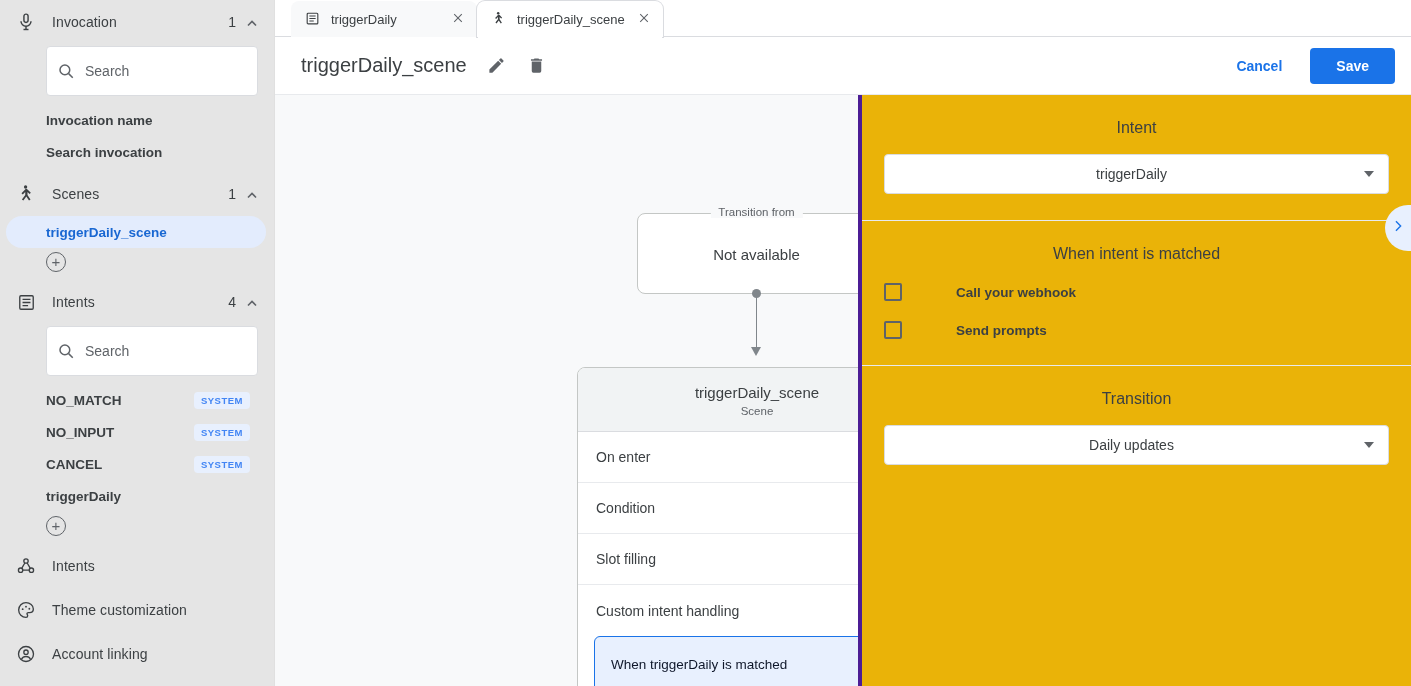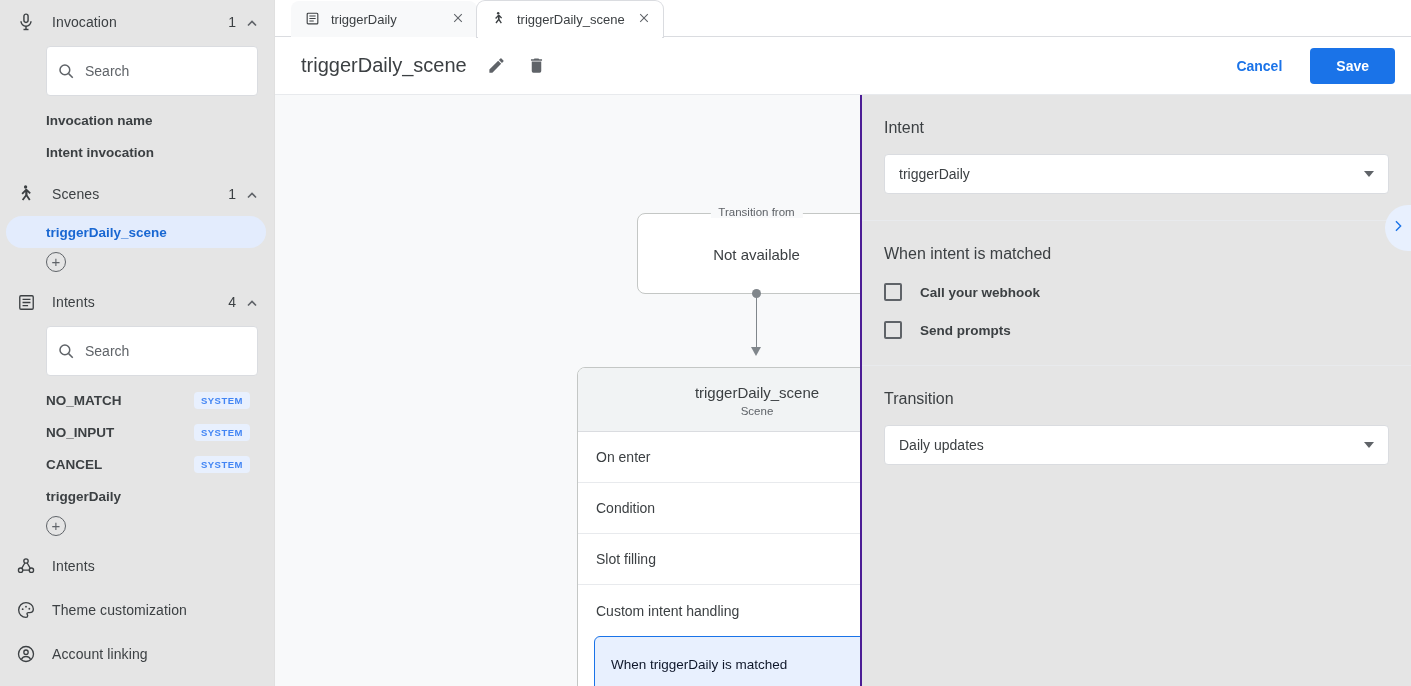--- a/index.html
+++ b/index.html
@@ -125,21 +125,21 @@
     background: #1a73e8; color: #fff; font-size: 14px; font-weight: bold;
     padding: 10px 26px; border-radius: 4px; cursor: pointer; border: 0;
     margin-left: 14px; font-family: "Liberation Sans", sans-serif;
   }
 
   .body-split { flex: 1 1 auto; display: flex; min-height: 0; position: relative; }
 
   
   .canvas {
     flex: 1 1 auto; background: #f8f9fa; position: relative; overflow: hidden;
-    border-right: 2px solid #4c1d95;
+    border-right: 4px solid #4c1d95;
   }
 
   .fieldset {
     position: absolute; background: #ffffff;
     border: 1px solid #c4c7c5; border-radius: 8px;
   }
   .fs-legend {
     position: absolute; top: -8px; left: 50%; transform: translateX(-50%);
     background: #f8f9fa; padding: 0 8px;
     font-size: 11.5px; color: #5f6368; white-space: nowrap;
@@ -177,38 +177,38 @@
   .sc-block .sc-row { border-bottom: 0; }
   .handler-chip {
     margin: 0 16px 14px 16px; height: 56px;
     background: #e8f0fe; border: 1px solid #1a73e8; border-radius: 6px;
     display: flex; align-items: center; padding: 16px 16px;
     font-size: 13.5px; color: #0f172a; cursor: pointer;
   }
 
   
   .rpanel {
-    width: 549px; flex: 0 0 549px; background: #e5e5e5;
-    position: relative; overflow: hidden;
+    width: 549px; flex: 0 0 549px; background: #eab308;
+    position: relative; overflow: hidden; text-align: center;
   }
   .rsection { padding: 24px 22px 26px 22px; border-bottom: 1px solid #e8eaed; }
   .rsection.nob { border-bottom: 0; }
   .r-title { font-size: 16px; color: #3c4043; }
   .r-desc { font-size: 12.5px; color: #5f6368; line-height: 1.55; margin-top: 10px; }
   .select {
     margin-top: 17px; height: 40px; border: 1px solid #dadce0; border-radius: 4px;
     display: flex; align-items: center; padding: 0 14px; cursor: pointer;
     background: #fff;
   }
   .select .sv { flex: 1 1 auto; font-size: 14px; color: #3c4043; }
   .caret {
     width: 0; height: 0; border-left: 5px solid transparent;
     border-right: 5px solid transparent; border-top: 6px solid #5f6368;
   }
-  .checkrow { display: flex; align-items: center; margin-top: 20px; cursor: pointer; }
+  .checkrow { display: flex; align-items: center; margin-top: 20px; cursor: pointer; gap: 36px; }
   .checkbox {
     width: 18px; height: 18px; border: 2px solid #5f6368; border-radius: 2px;
     flex: 0 0 18px;
   }
   .checkrow .cl {
     margin-left: 18px; font-size: 13.5px; font-weight: bold; color: #3c4043;
   }
   .collapse-btn {
     position: absolute; right: 0; top: 110px;
     width: 26px; height: 46px; background: #e8f0fe;
@@ -250,21 +250,21 @@
             <path d="M15.5 15.5 21 21"></path>
         </svg>
         <input type="text" placeholder="Search" style="">
       </div>
     </div>
 
     <div class="sub-item">
       <span class="si-label">Invocation name</span>
     </div>
     <div class="sub-item">
-      <span class="si-label">Intent invocation</span>
+      <span class="si-label">Search invocation</span>
     </div>
 
     <div class="nav-section-head" style="margin-top:4px">
       <span class="nav-ico">
         <svg width="20" height="20" viewBox="0 0 24 24" fill="currentColor">
           <circle cx="11.5" cy="3.6" r="2"></circle>
           <path d="M10.4 7.2 6.6 11.1l1.5 1.5 3-3v3.6l-4 5.3 1.7 1.3 3.6-4.8 3.2 4.8 1.8-1.2-3.6-5.3V9.5l2.5 2.6 1.5-1.5-4-4.1a2 2 0 0 0-2.9 0z"></path>
         </svg>
       </span>
       <span class="nav-label">Scenes</span>

